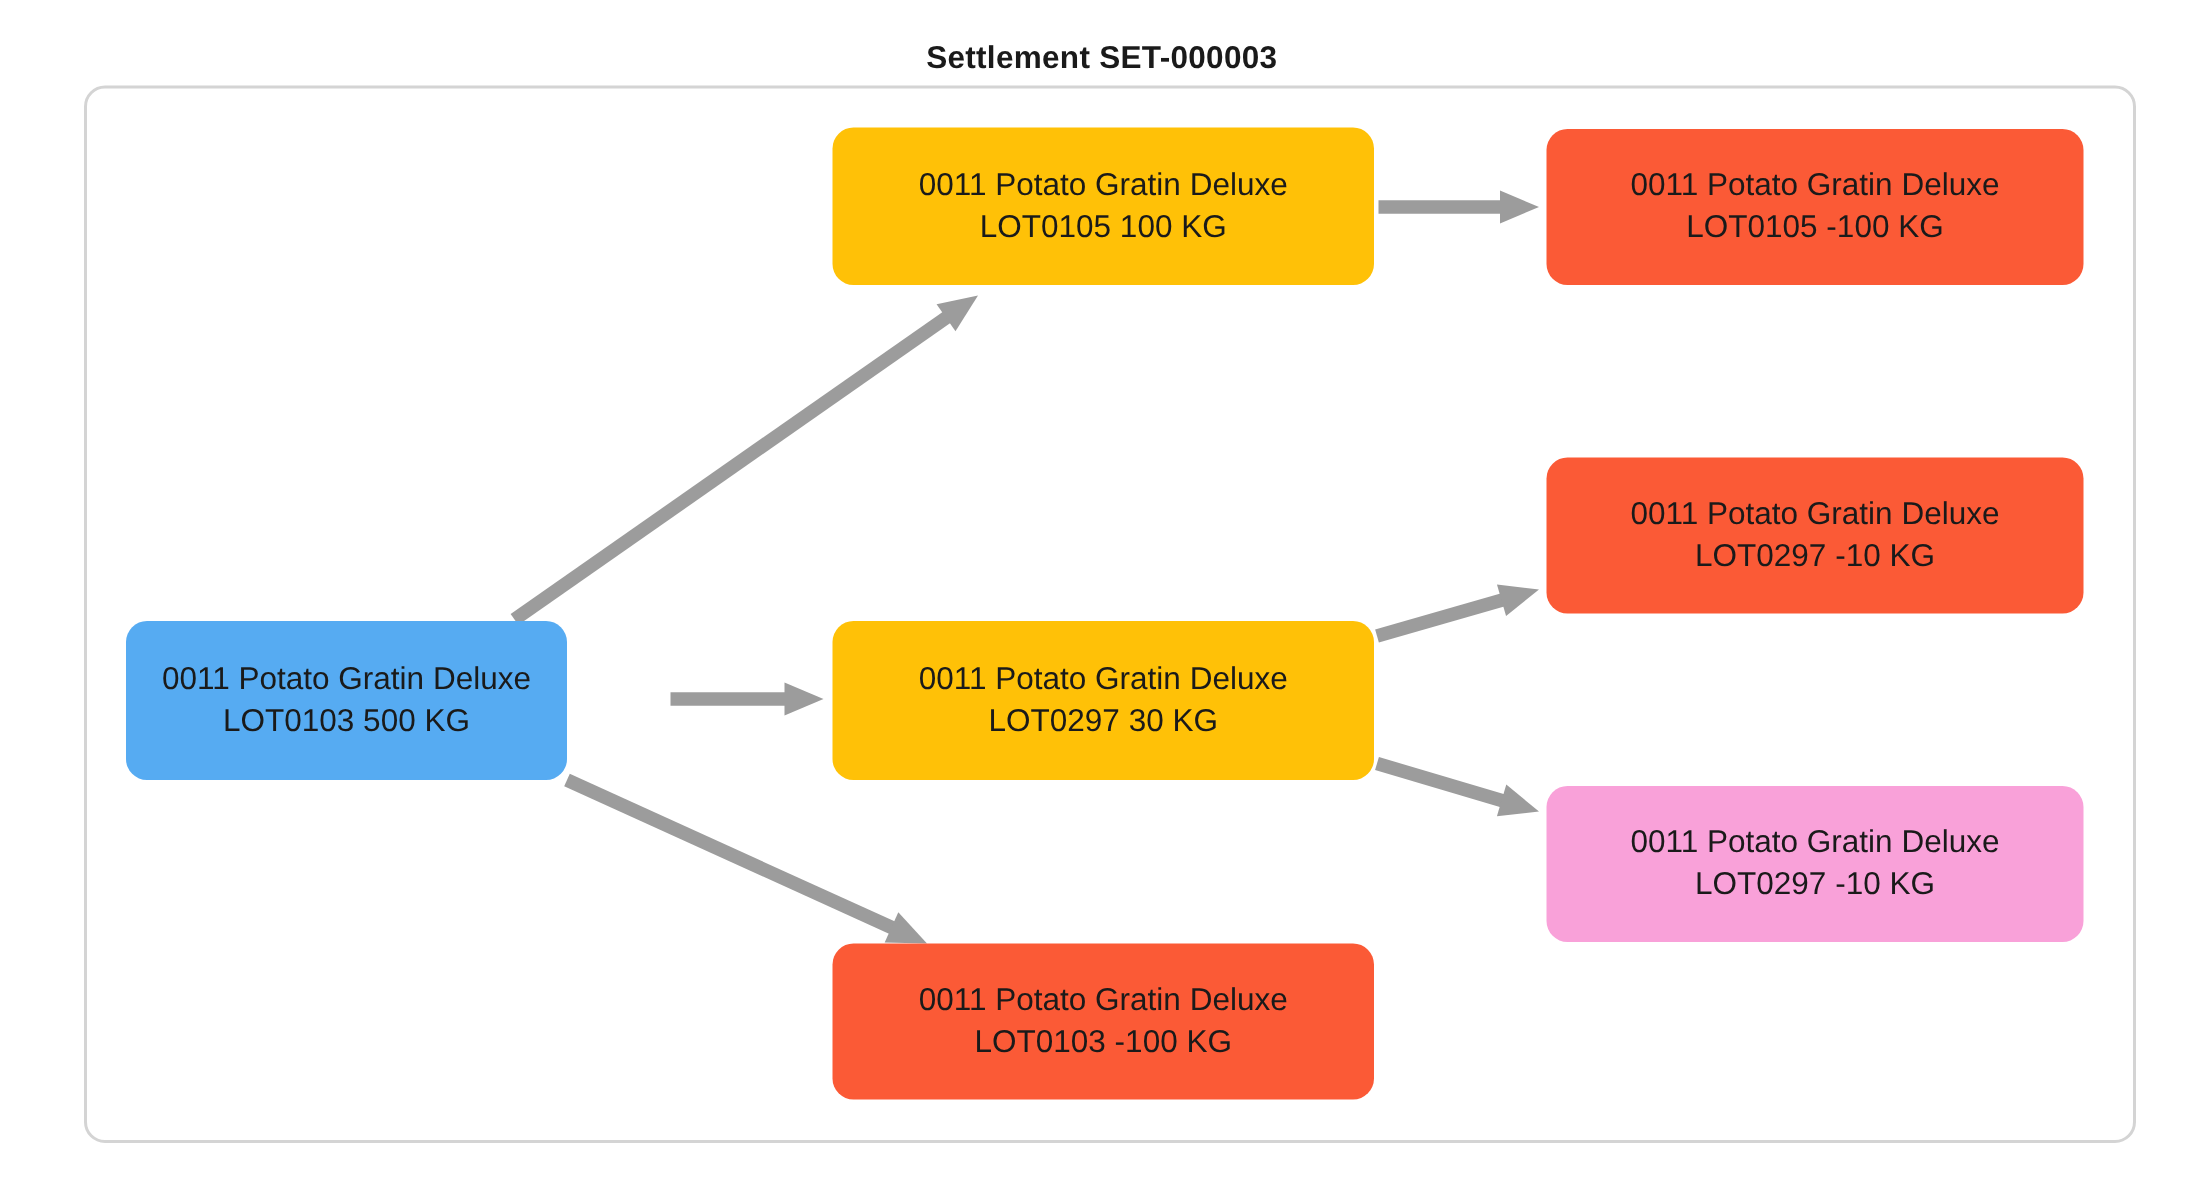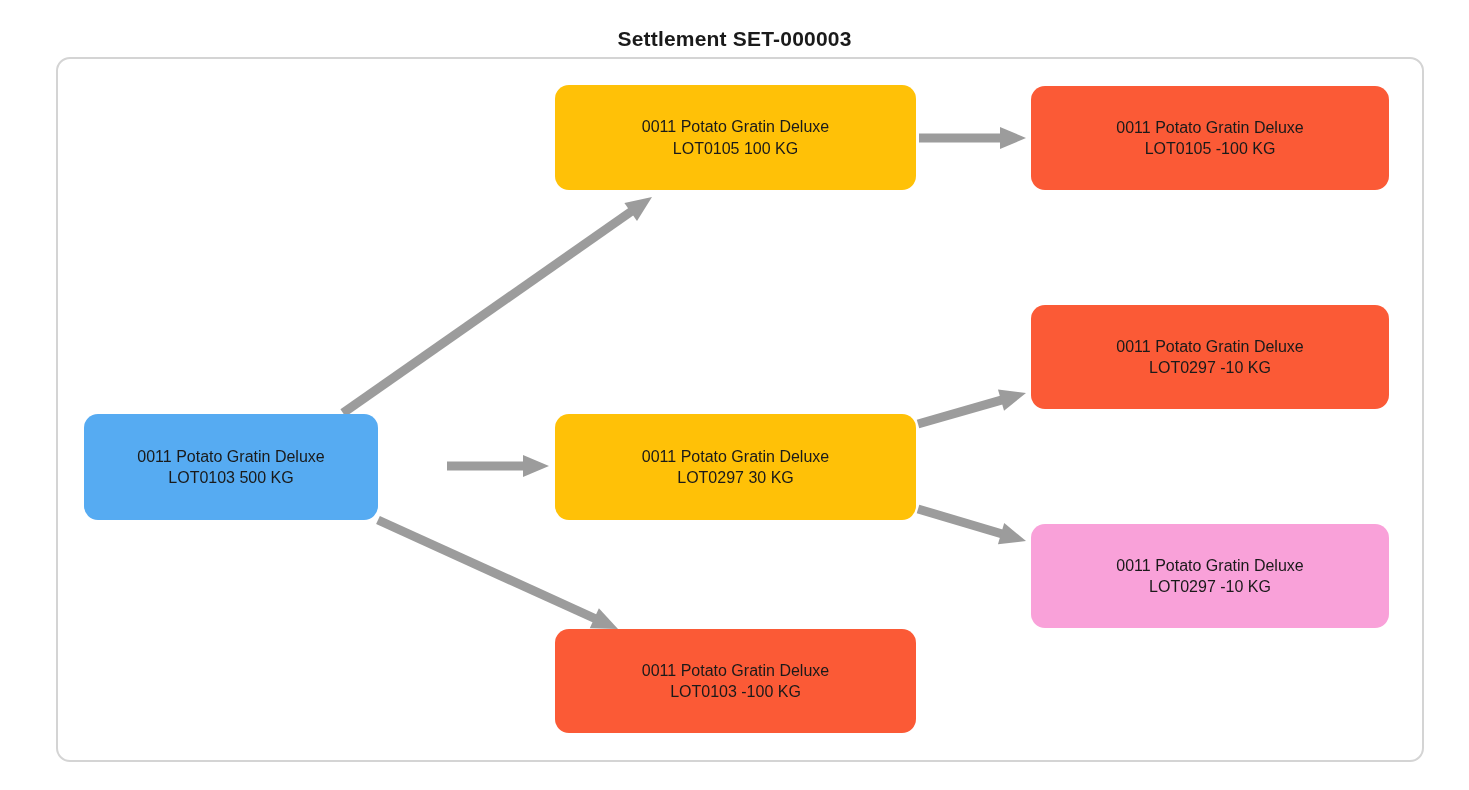--- a/index.html
+++ b/index.html
@@ -55,21 +55,21 @@
   .node {
     position: absolute;
     border-radius: 14px;
     box-sizing: border-box;
     display: flex;
     align-items: center;
     justify-content: center;
     text-align: center;
     color: #1a1a1a;
     font-family: "Liberation Sans", sans-serif;
-    font-size: 16px;
+    font-size: 21px;
     line-height: 1.32;
     padding: 4px 0;
     cursor: pointer;
     user-select: none;
   }
   .node .node-text {
     white-space: pre-line;
   }
 </style>
 </head>

